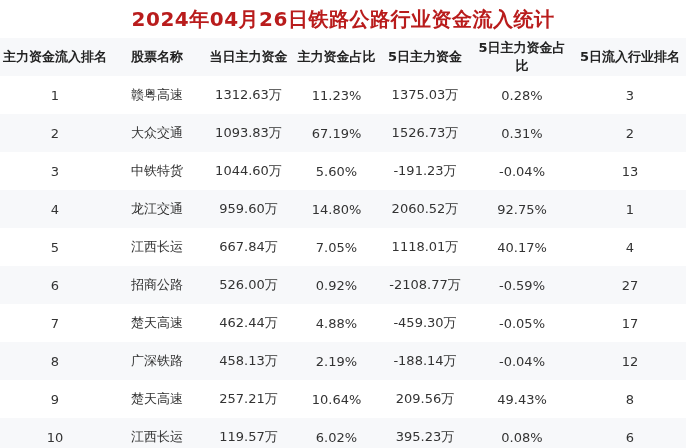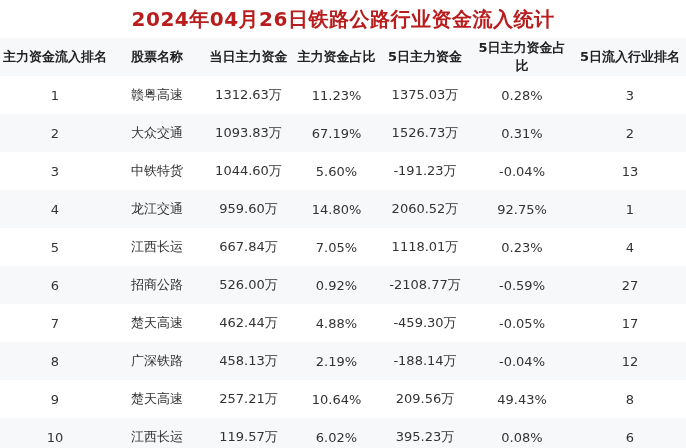--- a/index.html
+++ b/index.html
@@ -124,21 +124,21 @@
           <td>2060.52万</td>
           <td>92.75%</td>
           <td>1</td>
         </tr>
         <tr>
           <td>5</td>
           <td>江西长运</td>
           <td>667.84万</td>
           <td>7.05%</td>
           <td>1118.01万</td>
-          <td>0.23%</td>
+          <td>40.17%</td>
           <td>4</td>
         </tr>
         <tr>
           <td>6</td>
           <td>招商公路</td>
           <td>526.00万</td>
           <td>0.92%</td>
           <td>-2108.77万</td>
           <td>-0.59%</td>
           <td>27</td>

